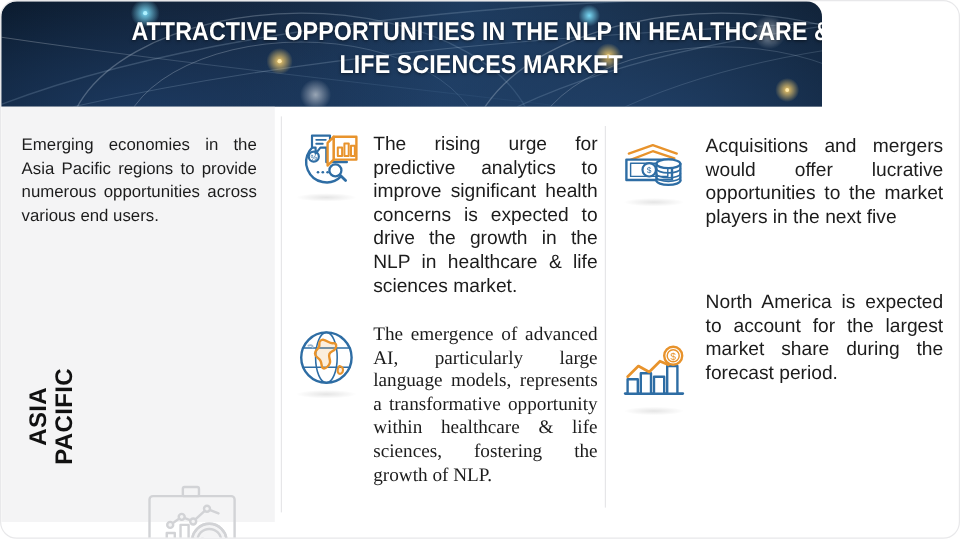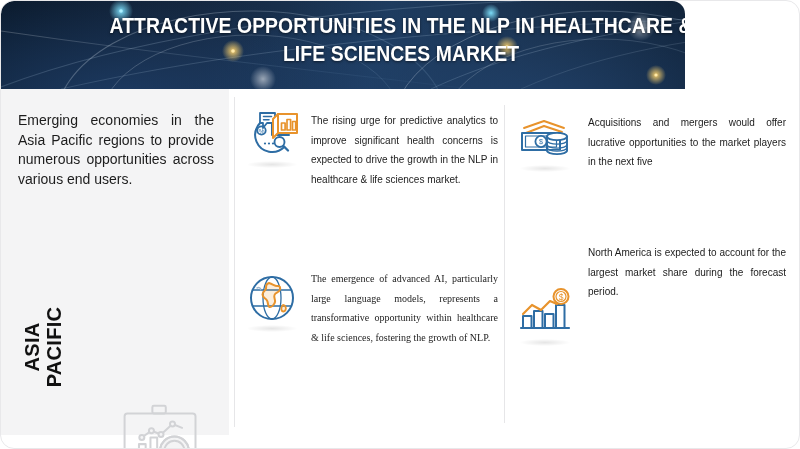--- a/index.html
+++ b/index.html
@@ -97,21 +97,21 @@
   }
   .cell .icon-wrap svg{ width:58px; height:58px; display:block; }
   .icon-shadow{
     position:absolute; left:4px; top:56px;
     width:50px; height:7px;
     border-radius:50%;
     background:radial-gradient(ellipse at center, rgba(0,0,0,.10) 0%, rgba(0,0,0,0) 72%);
   }
   .cell .body{
     position:absolute;
-    font-size:10px;
+    font-size:16px;
     line-height:19.6px;
     color:#1c1c1c;
     text-align:justify;
     text-justify:inter-word;
   }
   .cell .body p + p{ margin-top:0; }
 
   
   #cell-predictive{ left:242px; top:104px; width:255px; }
   #cell-predictive .body{ left:68px; top:6px; width:187px; }

